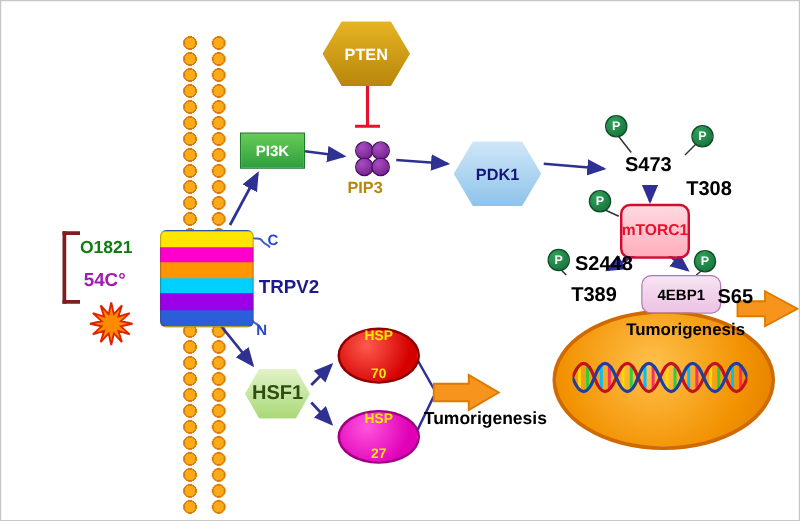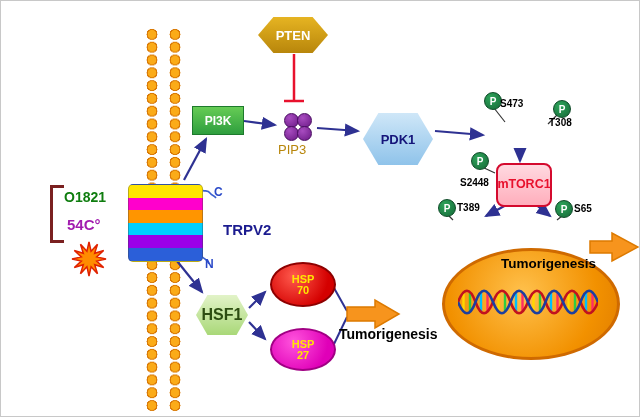--- a/index.html
+++ b/index.html
@@ -8,57 +8,57 @@
   .node{position:absolute;display:flex;align-items:center;justify-content:center;font-weight:bold;text-align:center;}
   
   .membrane{left:140px;top:27px;width:45px;height:384px;z-index:1;
     background-image:
       radial-gradient(circle at 11px 6.4px,#fbab18 4.2px,#d97a06 4.3px 5.4px,rgba(0,0,0,0) 5.6px),
       radial-gradient(circle at 34px 6.4px,#fbab18 4.2px,#d97a06 4.3px 5.4px,rgba(0,0,0,0) 5.6px);
     background-size:45px 12.8px;background-repeat:repeat-y;}
   .channel{left:127px;top:183px;width:73px;height:76px;z-index:4;border-radius:5px;
     border:1px solid rgba(60,60,60,.35);
     background:linear-gradient(180deg,#ffe600 0 13px,#ff00cc 13px 25px,#ff9500 25px 38px,#00d0ff 38px 50px,#9b00e8 50px 63px,#2b5fd9 63px 76px);}
-  .trpv2-label{left:206px;top:220px;color:#1b1b8f;font-size:15px;font-weight:bold;z-index:5;margin-left:16px;}
+  .trpv2-label{left:206px;top:220px;color:#1b1b8f;font-size:15px;font-weight:bold;z-index:5;}
   .term{position:absolute;color:#2a49c8;font-size:12px;font-weight:bold;z-index:5;}
   .c-term{left:213px;top:184px;} .n-term{left:204px;top:256px;}
   .bracket{left:49px;top:184px;width:11px;height:52px;z-index:5;
     border-left:3px solid #7a2020;border-top:3px solid #7a2020;border-bottom:3px solid #7a2020;}
   .o1821{left:63px;top:188px;color:#0f7d0f;font-size:14px;font-weight:bold;z-index:5;}
   .temp{left:66px;top:215px;color:#a21caf;font-size:15px;font-weight:bold;z-index:5;}
   .hex{clip-path:polygon(22% 0%,78% 0%,100% 50%,78% 100%,22% 100%,0% 50%);}
   .pi3k{left:191px;top:105px;width:50px;height:27px;border-radius:0;z-index:4;
     background:linear-gradient(180deg,#66cc55,#2e9e3e);border:1.5px solid #1d7a2c;color:#fff;font-size:12px;}
-  .pten{left:257px;top:16px;width:70px;height:36px;z-index:4;
+  .pten{left:257px;top:16px;width:70px;height:52px;z-index:4;
     background:linear-gradient(180deg,#e6b422,#b8860b);color:#fff;font-size:13px;}
   .pip3-cluster{left:282px;top:111px;width:28px;height:28px;z-index:4;}
   .pip3-cluster i{position:absolute;width:13px;height:13px;border-radius:50%;
     background:radial-gradient(circle at 35% 30%,#a84cc0,#6b1a86);border:1px solid #4a0d62;}
-  .pip3-label{left:277px;top:141px;color:#b8860b;font-size:13px;font-weight:normal;z-index:4;}
+  .pip3-label{left:277px;top:141px;color:#b8860b;font-size:13px;font-weight:bold;z-index:4;}
   .pdk1{left:362px;top:112px;width:70px;height:52px;z-index:4;
     background:linear-gradient(180deg,#cfe7f8,#8fc3ea);color:#15157a;font-size:13px;}
   .akt{left:487px;top:119px;width:60px;height:33px;border-radius:50%;z-index:4;
     background:linear-gradient(180deg,#6aa7dd,#2f6db5);border:2px solid #1d4f86;color:#e8112d;font-size:13px;}
   .mtor{left:495px;top:162px;width:52px;height:40px;border-radius:8px;z-index:4;flex-direction:row;line-height:1.05;
     background:linear-gradient(180deg,#ffd9e0,#ffaebc);border:2px solid #d40a2e;color:#e8112d;font-size:12.5px;}
   .p70s6k{left:440px;top:219px;width:64px;height:29px;border-radius:8px;z-index:4;
     background:linear-gradient(180deg,#ffffff,#d9d9d9);border:1.5px solid #8a8a8a;color:#000;font-size:12px;}
   .e4ebp1{left:512px;top:219px;width:62px;height:29px;border-radius:8px;z-index:4;
     background:linear-gradient(180deg,#f7e3f3,#ecc2e4);border:1.5px solid #b473ae;color:#000;font-size:12px;}
   .pbadge{position:absolute;width:16px;height:16px;border-radius:50%;z-index:5;display:flex;align-items:center;justify-content:center;
     background:radial-gradient(circle at 35% 30%,#2ea35a,#156a38);border:1.5px solid #0c4a26;color:#fff;font-size:10px;font-weight:bold;}
-  .site{position:absolute;color:#000;font-size:10px;font-weight:bold;z-index:5;}
+  .site{position:absolute;color:#000;font-size:16px;font-weight:bold;z-index:5;margin-top:26px;}
   .nucleus{left:441px;top:247px;width:172px;height:106px;border-radius:50%;z-index:2;
     background:radial-gradient(circle at 45% 40%,#ffc14d,#f29100 65%,#e07c00);border:3px solid #cf6a00;}
   .dna{left:457px;top:282px;z-index:4;}
   .tumor-top{left:500px;top:255px;color:#000;font-size:13.5px;font-weight:bold;z-index:5;}
   .tumor-bottom{left:338px;top:325px;color:#000;font-size:14px;font-weight:bold;z-index:5;}
   .hsf1{left:195px;top:294px;width:52px;height:40px;z-index:4;
     background:linear-gradient(180deg,#e2f3c8,#a9d878);color:#2d4d12;font-size:16px;}
-  .hsp{flex-direction:column;line-height:1.0;color:#ffe600;font-size:11px;z-index:4;}
+  .hsp{flex-direction:column;line-height:1.0;color:#ffe600;font-size:11px;z-index:4;justify-content:space-between;}
   .hsp70{left:269px;top:261px;width:62px;height:41px;border-radius:50%;
     background:radial-gradient(circle at 35% 30%,#ff5a4d,#d40000 70%);border:2px solid #8e0000;}
   .hsp27{left:269px;top:327px;width:62px;height:39px;border-radius:50%;
     background:radial-gradient(circle at 35% 30%,#ff54dd,#e000b8 70%);border:2px solid #a10084;}
   .overlay{position:absolute;left:0;top:0;z-index:3;pointer-events:none;}
 </style>
 </head>
 <body>
 
 <div class="canvas">
@@ -131,20 +131,21 @@
   <div class="site" style="left:459px;top:176px">S2448</div>
   <div class="pbadge" style="left:437px;top:198px">P</div>
   <div class="site" style="left:456px;top:201px">T389</div>
   <div class="pbadge" style="left:554px;top:199px">P</div>
   <div class="site" style="left:573px;top:202px">S65</div>
 
   <div class="node mtor">
     <span>mTOR</span>
     <span>C1</span>
   </div>
+  <div class="node e4ebp1">4EBP1</div>
 
   <div class="abs nucleus"></div>
   <svg class="abs dna" width="140" height="38">
     <line x1="5.5" y1="10" x2="5.5" y2="28" stroke="#ffd700" stroke-width="2.4"></line>
     <line x1="12" y1="10" x2="12" y2="28" stroke="#2ecc40" stroke-width="2.4"></line>
     <line x1="23" y1="10" x2="23" y2="28" stroke="#00bfff" stroke-width="2.4"></line>
     <line x1="29.5" y1="10" x2="29.5" y2="28" stroke="#ff2e63" stroke-width="2.4"></line>
     <line x1="40.5" y1="10" x2="40.5" y2="28" stroke="#ffd700" stroke-width="2.4"></line>
     <line x1="47" y1="10" x2="47" y2="28" stroke="#2ecc40" stroke-width="2.4"></line>
     <line x1="58" y1="10" x2="58" y2="28" stroke="#00bfff" stroke-width="2.4"></line>

